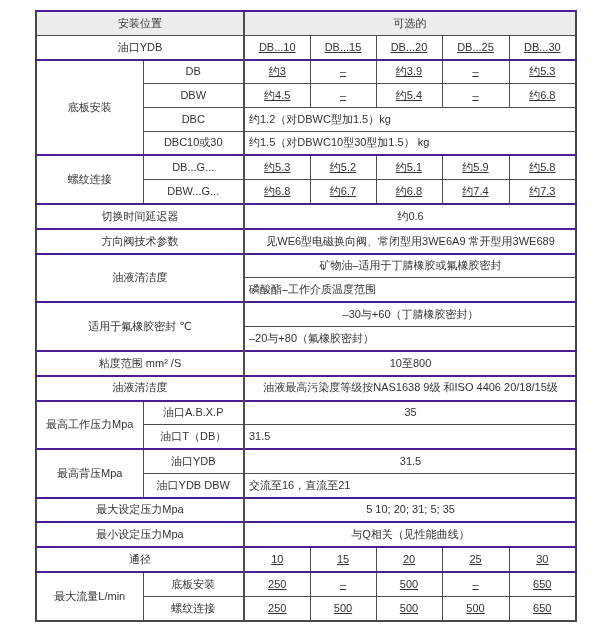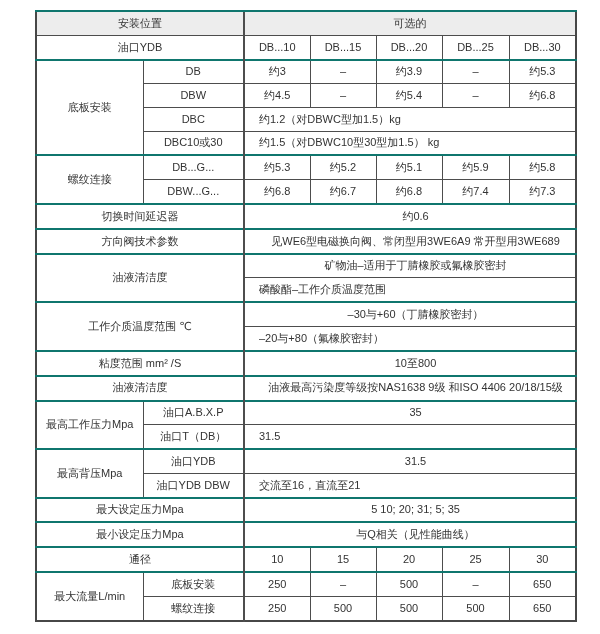--- a/index.html
+++ b/index.html
@@ -23,25 +23,25 @@
     border:1px solid #4d4d4d;
     font-size:11px;
     color:#333333;
     text-align:center;
     vertical-align:middle;
     padding:2px 3px;
     overflow:hidden;
     line-height:1.2;
   }
   td.lbl{ text-align:center; }
-  td.val{ text-align:center; }
-  td.vspan{ text-align:left; padding-left:14px; }
+  td.val{ text-align:center;text-decoration:underline; }
+  td.vspan{ text-align:left; padding-left:4px; }
   td.vs{ border-left:2px solid #4d4d4d; }
   td.hdr{ background:#ededed; }
-  tr.sec td{ border-top:2px solid #0f766e;text-align:center; }
+  tr.sec td{ border-top:2px solid #4c1d95;text-align:center; }
 </style>
 </head>
 <body>
 
 <div class="table-wrap">
   <table class="spec">
     <colgroup>
       <col style="width:107px">
       <col style="width:101px">
       <col style="width:66px">
@@ -114,21 +114,21 @@
           <td colspan="5" class="vspan vs">见WE6型电磁换向阀、常闭型用3WE6A9 常开型用3WE689</td>
         </tr>
         <tr class="sec">
           <td colspan="2" rowspan="2" class="lbl">油液清洁度</td>
           <td colspan="5" class="vspan vs">矿物油–适用于丁腈橡胶或氟橡胶密封</td>
         </tr>
         <tr>
           <td colspan="5" class="vspan vs">磷酸酯–工作介质温度范围</td>
         </tr>
         <tr class="sec">
-          <td colspan="2" rowspan="2" class="lbl">工作介质温度范围 ℃</td>
+          <td colspan="2" rowspan="2" class="lbl">适用于氟橡胶密封 ℃</td>
           <td colspan="5" class="vspan vs">–30与+60（丁腈橡胶密封）</td>
         </tr>
         <tr>
           <td colspan="5" class="vspan vs">–20与+80（氟橡胶密封）</td>
         </tr>
         <tr class="sec">
           <td colspan="2" class="lbl">粘度范围 mm² /S</td>
           <td colspan="5" class="vspan vs">10至800</td>
         </tr>
         <tr class="sec">

